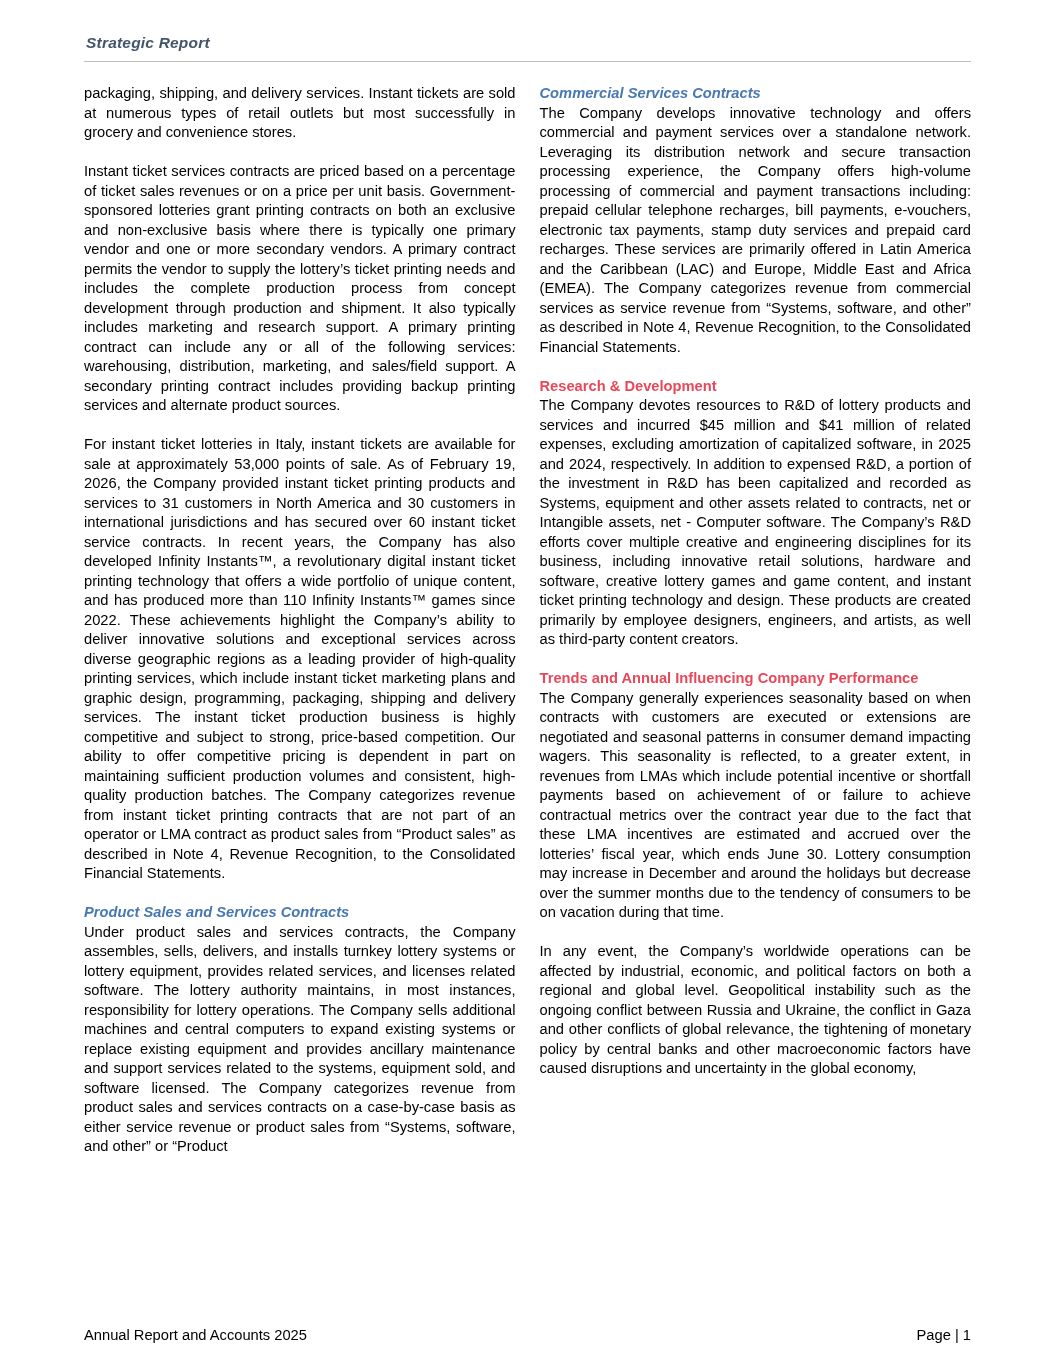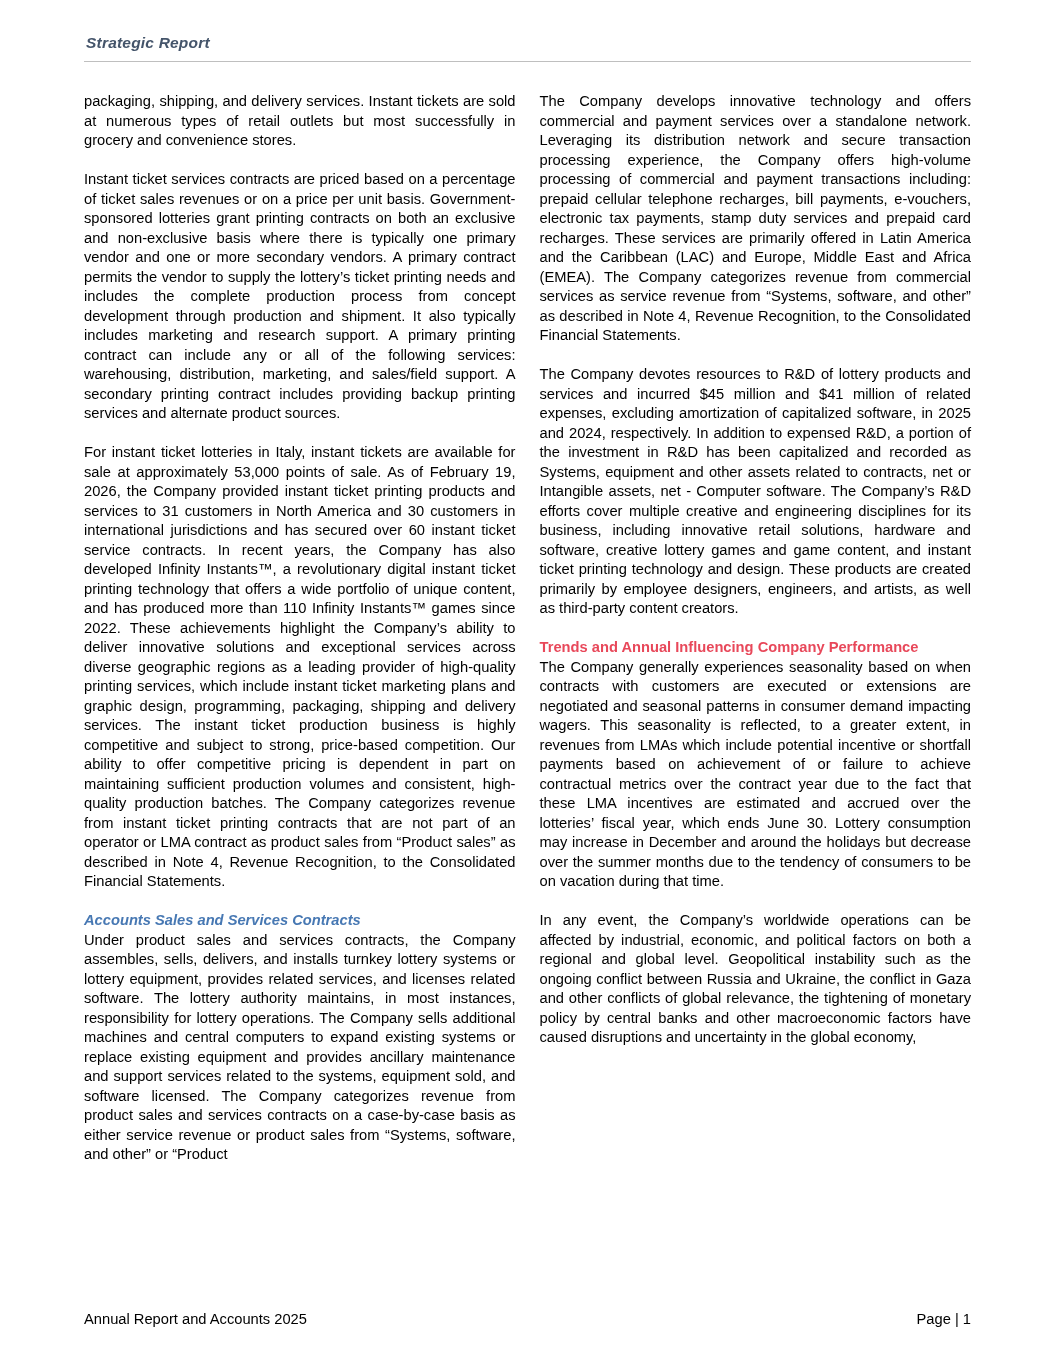--- a/index.html
+++ b/index.html
@@ -9,21 +9,21 @@
     font-family: "Liberation Sans", sans-serif;
   }
 
   .page {
     position: relative;
     width: 1055px;
     height: 1365px;
     margin: 0 auto;
     background: var(--page-bg, #ffffff);
     color: var(--body-text, #000000);
-    padding: 34px 84px 36px 84px;
+    padding: 34px 84px 20px 84px;
     display: flex;
     flex-direction: column;
     overflow: hidden;
   }
 
   .page-header h1 {
     font-size: 15.5px;
     font-weight: bold;
     font-style: italic;
     color: var(--section-title, #44546a);
@@ -33,21 +33,21 @@
 
   .header-rule {
     height: 1px;
     background: var(--rule, #bfbfbf);
     margin-top: 9px;
   }
 
   .columns {
     display: flex;
     gap: 24px;
-    margin-top: 30px;
+    margin-top: 22px;
     flex: 1 1 auto;
     align-items: flex-start;
   }
 
   .col { width: 432px; }
 
   .col p {
     font-size: 14.7px;
     line-height: 19.5px;
     text-align: justify;
@@ -90,26 +90,28 @@
     <h1>Strategic Report</h1>
     <div class="header-rule"></div>
   </header>
 
   <main class="columns">
 
     <section class="col">
       <p>packaging, shipping, and delivery services. Instant tickets are sold at numerous types of retail outlets but most successfully in grocery and convenience stores.</p>
       <p>Instant ticket services contracts are priced based on a percentage of ticket sales revenues or on a price per unit basis. Government-sponsored lotteries grant printing contracts on both an exclusive and non-exclusive basis where there is typically one primary vendor and one or more secondary vendors. A primary contract permits the vendor to supply the lottery’s ticket printing needs and includes the complete production process from concept development through production and shipment. It also typically includes marketing and research support. A primary printing contract can include any or all of the following services: warehousing, distribution, marketing, and sales/field support. A secondary printing contract includes providing backup printing services and alternate product sources.</p>
       <p>For instant ticket lotteries in Italy, instant tickets are available for sale at approximately 53,000 points of sale. As of February 19, 2026, the Company provided instant ticket printing products and services to 31 customers in North America and 30 customers in international jurisdictions and has secured over 60 instant ticket service contracts. In recent years, the Company has also developed Infinity Instants™, a revolutionary digital instant ticket printing technology that offers a wide portfolio of unique content, and has produced more than 110 Infinity Instants™ games since 2022. These achievements highlight the Company’s ability to deliver innovative solutions and exceptional services across diverse geographic regions as a leading provider of high-quality printing services, which include instant ticket marketing plans and graphic design, programming, packaging, shipping and delivery services. The instant ticket production business is highly competitive and subject to strong, price-based competition. Our ability to offer competitive pricing is dependent in part on maintaining sufficient production volumes and consistent, high-quality production batches. The Company categorizes revenue from instant ticket printing contracts that are not part of an operator or LMA contract as product sales from “Product sales” as described in Note 4, Revenue Recognition, to the Consolidated Financial Statements.</p>
-      <h2 class="heading-blue">Accounts Sales and Services Contracts</h2>
+      <h2 class="heading-blue">Product Sales and Services Contracts</h2>
       <p>Under product sales and services contracts, the Company assembles, sells, delivers, and installs turnkey lottery systems or lottery equipment, provides related services, and licenses related software. The lottery authority maintains, in most instances, responsibility for lottery operations. The Company sells additional machines and central computers to expand existing systems or replace existing equipment and provides ancillary maintenance and support services related to the systems, equipment sold, and software licensed. The Company categorizes revenue from product sales and services contracts on a case-by-case basis as either service revenue or product sales from “Systems, software, and other” or “Product</p>
     </section>
 
     <section class="col">
+      <h2 class="heading-blue">Commercial Services Contracts</h2>
       <p>The Company develops innovative technology and offers commercial and payment services over a standalone network. Leveraging its distribution network and secure transaction processing experience, the Company offers high-volume processing of commercial and payment transactions including: prepaid cellular telephone recharges, bill payments, e-vouchers, electronic tax payments, stamp duty services and prepaid card recharges. These services are primarily offered in Latin America and the Caribbean (LAC) and Europe, Middle East and Africa (EMEA). The Company categorizes revenue from commercial services as service revenue from “Systems, software, and other” as described in Note 4, Revenue Recognition, to the Consolidated Financial Statements.</p>
+      <h2 class="heading-red">Research &amp; Development</h2>
       <p>The Company devotes resources to R&amp;D of lottery products and services and incurred $45 million and $41 million of related expenses, excluding amortization of capitalized software, in 2025 and 2024, respectively. In addition to expensed R&amp;D, a portion of the investment in R&amp;D has been capitalized and recorded as Systems, equipment and other assets related to contracts, net or Intangible assets, net - Computer software. The Company’s R&amp;D efforts cover multiple creative and engineering disciplines for its business, including innovative retail solutions, hardware and software, creative lottery games and game content, and instant ticket printing technology and design. These products are created primarily by employee designers, engineers, and artists, as well as third-party content creators.</p>
       <h2 class="heading-red">Trends and Annual Influencing Company Performance</h2>
       <p>The Company generally experiences seasonality based on when contracts with customers are executed or extensions are negotiated and seasonal patterns in consumer demand impacting wagers. This seasonality is reflected, to a greater extent, in revenues from LMAs which include potential incentive or shortfall payments based on achievement of or failure to achieve contractual metrics over the contract year due to the fact that these LMA incentives are estimated and accrued over the lotteries’ fiscal year, which ends June 30. Lottery consumption may increase in December and around the holidays but decrease over the summer months due to the tendency of consumers to be on vacation during that time.</p>
       <p>In any event, the Company’s worldwide operations can be affected by industrial, economic, and political factors on both a regional and global level. Geopolitical instability such as the ongoing conflict between Russia and Ukraine, the conflict in Gaza and other conflicts of global relevance, the tightening of monetary policy by central banks and other macroeconomic factors have caused disruptions and uncertainty in the global economy,</p>
     </section>
 
   </main>
 
   <footer class="page-footer">
     <span>Annual Report and Accounts 2025</span>

